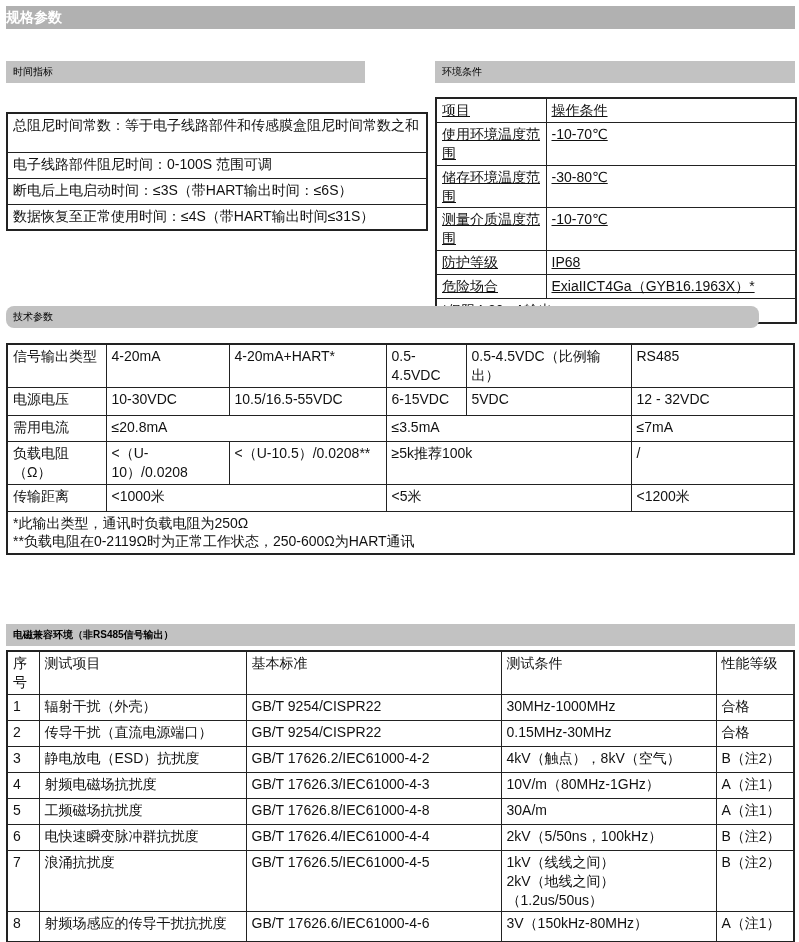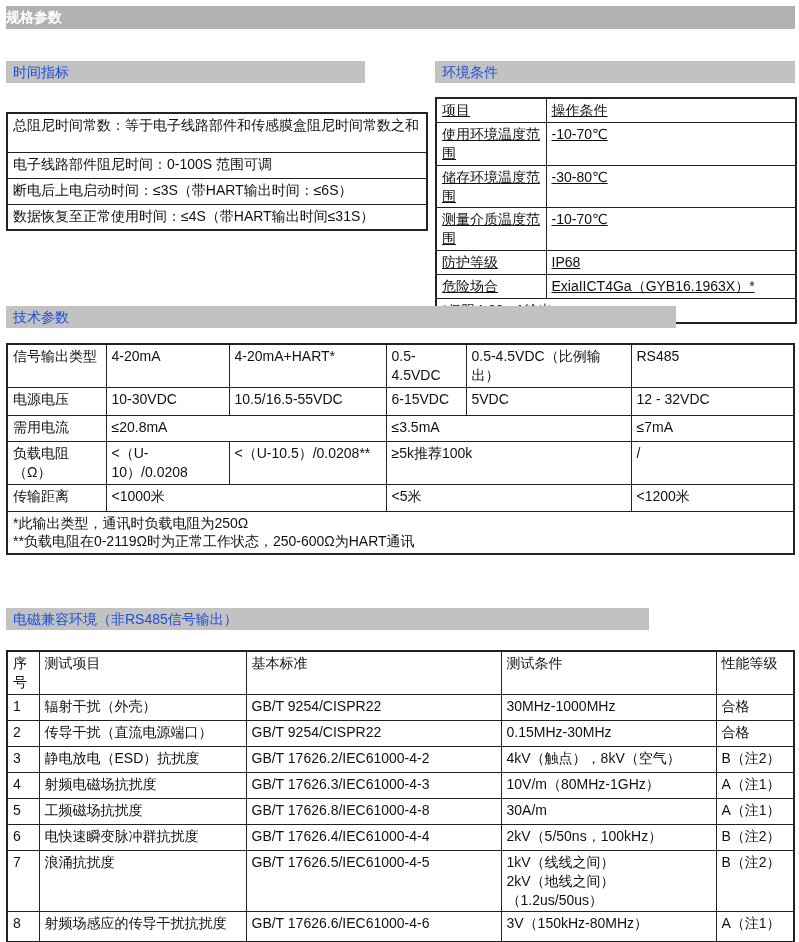--- a/index.html
+++ b/index.html
@@ -7,27 +7,27 @@
     width:799px;height:942px;position:relative;background:#ffffff;
     font-family:"Liberation Sans","DejaVu Sans",sans-serif;
     color:#111;
   }
   .main-bar{
     position:absolute;left:6px;top:6px;width:789px;height:23px;
     background:#b1b1b1;color:#ffffff;font-weight:bold;font-size:14px;
     line-height:23px;padding-left:0;box-sizing:border-box;
   }
   .section-bar{
-    position:absolute;height:22px;background:#c2c2c2;color:#1d4ed8;
-    font-size:14px;line-height:22px;padding-left:7px;box-sizing:border-box;
+    position:absolute;height:22px;background:#c2c2c2;color:#000000;
+    font-size:10px;line-height:22px;padding-left:7px;box-sizing:border-box;
   }
   #time-bar{left:6px;top:61px;width:359px;}
   #env-bar{left:435px;top:61px;width:360px;}
-  #tech-bar{left:6px;top:306px;width:670px;}
-  #emc-bar{left:6px;top:608px;width:643px;}
+  #tech-bar{left:6px;top:306px;width:753px;border-radius:8px;}
+  #emc-bar{left:6px;top:624px;width:789px;font-weight:bold;}
 
   table.spec{
     position:absolute;border-collapse:collapse;table-layout:fixed;
     font-size:14px;border:2px solid #222;background:#fff;
   }
   table.spec td, table.spec th{
     border:1px solid #222;padding:2px 5px;text-align:left;
     font-weight:normal;vertical-align:top;box-sizing:border-box;
     line-height:1.35;overflow:hidden;
   }

